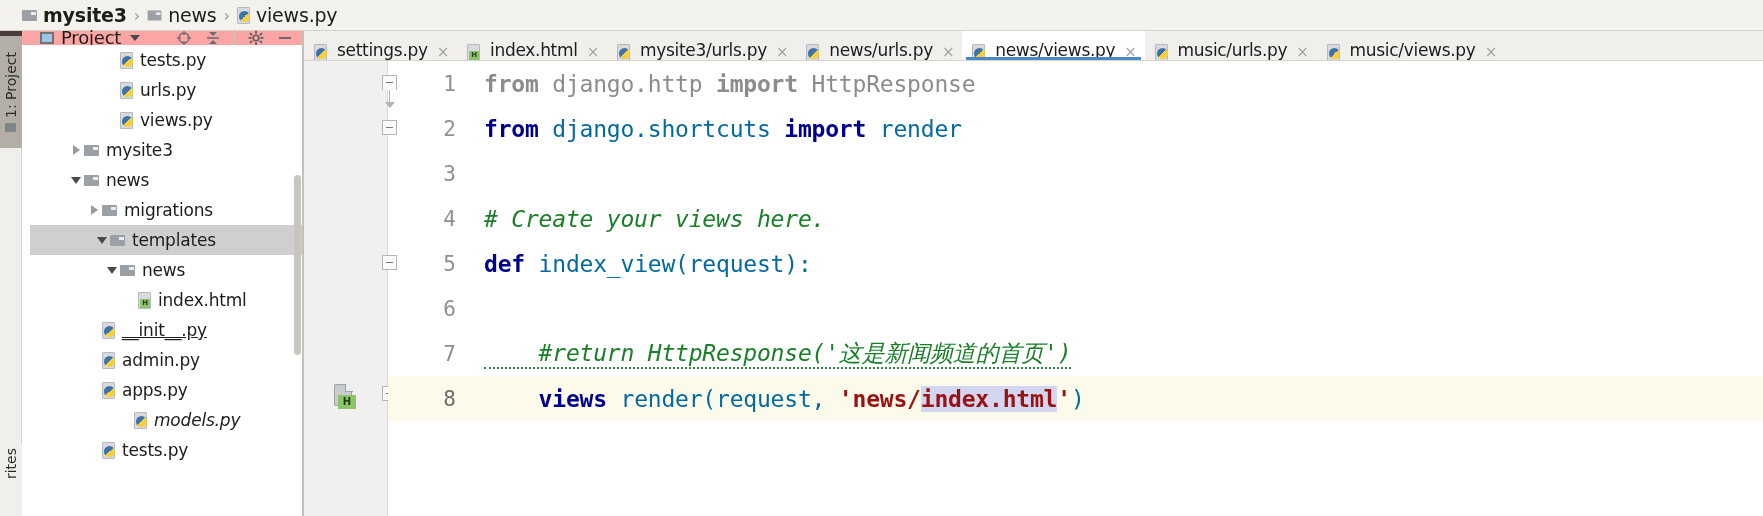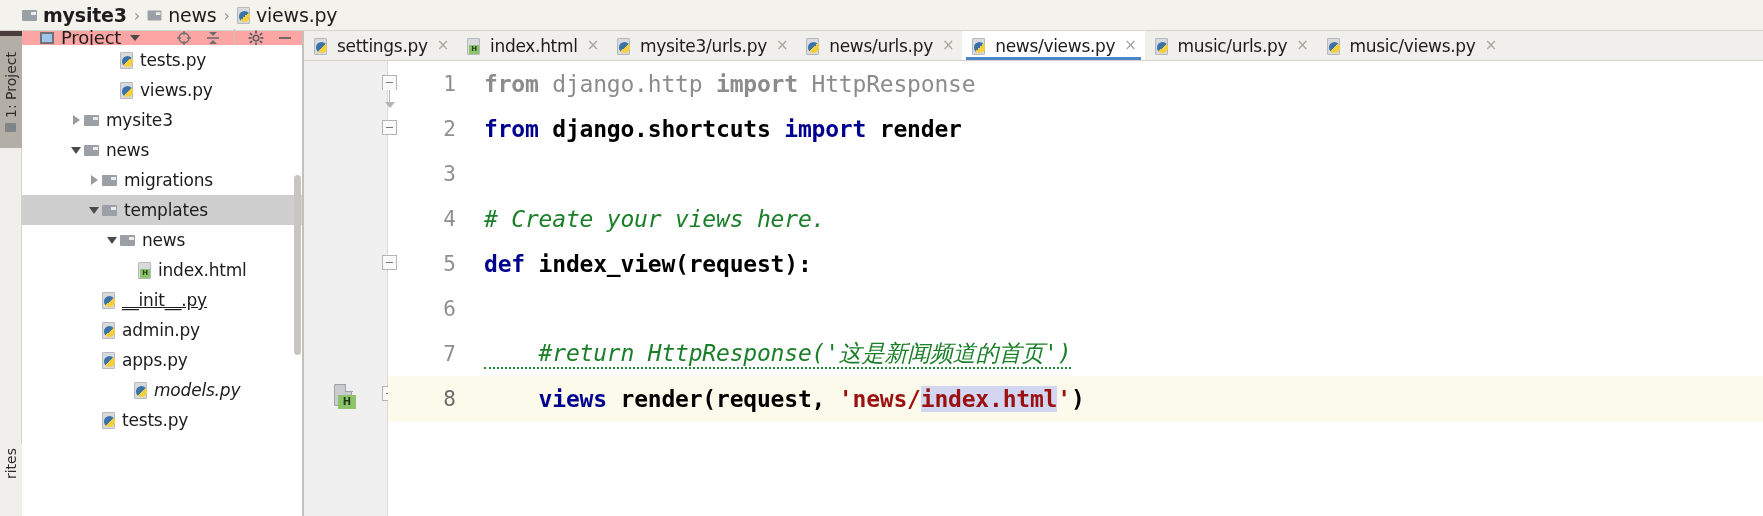--- a/index.html
+++ b/index.html
@@ -136,21 +136,21 @@
   .icn svg { display: block; }
 
   .tree {
     position: absolute; left: 0; top: 14px; width: 281px; height: 455px;
     overflow: hidden; background: #ffffff;
   }
   .tree-row {
     height: 30px; display: flex; align-items: center; white-space: nowrap;
     font-size: 17px; color: #1c1c1c; letter-spacing: -.2px;
   }
-  .tree-row.selected { background: #cfcfcf; }
+  .tree-row.selected { background: #cfcfcf; margin-left: 8px; }
   .tw {
     width: 16px; height: 30px; display: flex; align-items: center; justify-content: center; flex: none;
   }
   .tw.collapsed::after {
     content: ""; width: 0; height: 0;
     border-top: 5px solid transparent; border-bottom: 5px solid transparent;
     border-left: 7px solid #9a9a9a;
   }
   .tw.expanded::after {
     content: ""; width: 0; height: 0;
@@ -169,21 +169,21 @@
 
   
   .tabbar {
     position: absolute; left: 304px; top: 31px; width: 1459px; height: 30px;
     background: #f0efec;
     display: flex; align-items: stretch;
     border-bottom: 1px solid #d6d3cc;
     overflow: hidden;
   }
   .tab {
-    display: flex; align-items: center; gap: 4px;
+    display: flex; align-items: flex-end; gap: 4px;
     padding: 0 8px 0 10px; position: relative;
     font-size: 17px; color: #1c1c1c; white-space: nowrap; letter-spacing: -.3px;
   }
   .tab.active { background: #ffffff; }
   .tab.active::after {
     content: ""; position: absolute; left: 4px; right: 4px; bottom: 0; height: 3px;
     background: #4a87c9;
   }
   .tab-close {
     font-size: 15px; color: #a8a5a0; margin-left: 5px; line-height: 1;
@@ -229,21 +229,21 @@
     position: absolute; left: 85px; width: 1px; background: #b4b4b4;
   }
   .fold-tip {
     position: absolute; left: 81px; width: 0; height: 0;
     border-left: 5px solid transparent; border-right: 5px solid transparent;
     border-top: 6px solid #b4b4b4;
   }
 
   
   .kw   { color: #00008f; font-weight: bold; }
-  .plain{ color: #000000; font-weight: bold; }
+  .plain{ color: #0369a1; }
   .dim  { color: #8c8c8c; }
   .dimb { color: #8c8c8c; font-weight: bold; }
   .cmt  { color: #1a7f28; font-style: italic; }
   .str  { color: #9b1111; font-weight: bold; }
   .sel  { background: #d3d6f0; }
   .squig {
     border-bottom: 2px dotted #2a8a3a;
     padding-bottom: 1px;
   }
 
@@ -364,20 +364,25 @@
     <div class="tree">
 
     <div class="tree-row" style="padding-left: 82px;">
           <span class="tw"></span>
           <span class="ico-py"></span>
           <span class="tree-label">tests.py</span>
         </div>
         <div class="tree-row" style="padding-left: 82px;">
           <span class="tw"></span>
           <span class="ico-py"></span>
+          <span class="tree-label">urls.py</span>
+        </div>
+        <div class="tree-row" style="padding-left: 82px;">
+          <span class="tw"></span>
+          <span class="ico-py"></span>
           <span class="tree-label">views.py</span>
         </div>
         <div class="tree-row" style="padding-left: 46px;">
           <span class="tw collapsed"></span>
           <span class="ico-folder"></span>
           <span class="tree-label">mysite3</span>
         </div>
         <div class="tree-row" style="padding-left: 46px;">
           <span class="tw expanded"></span>
           <span class="ico-folder"></span>

